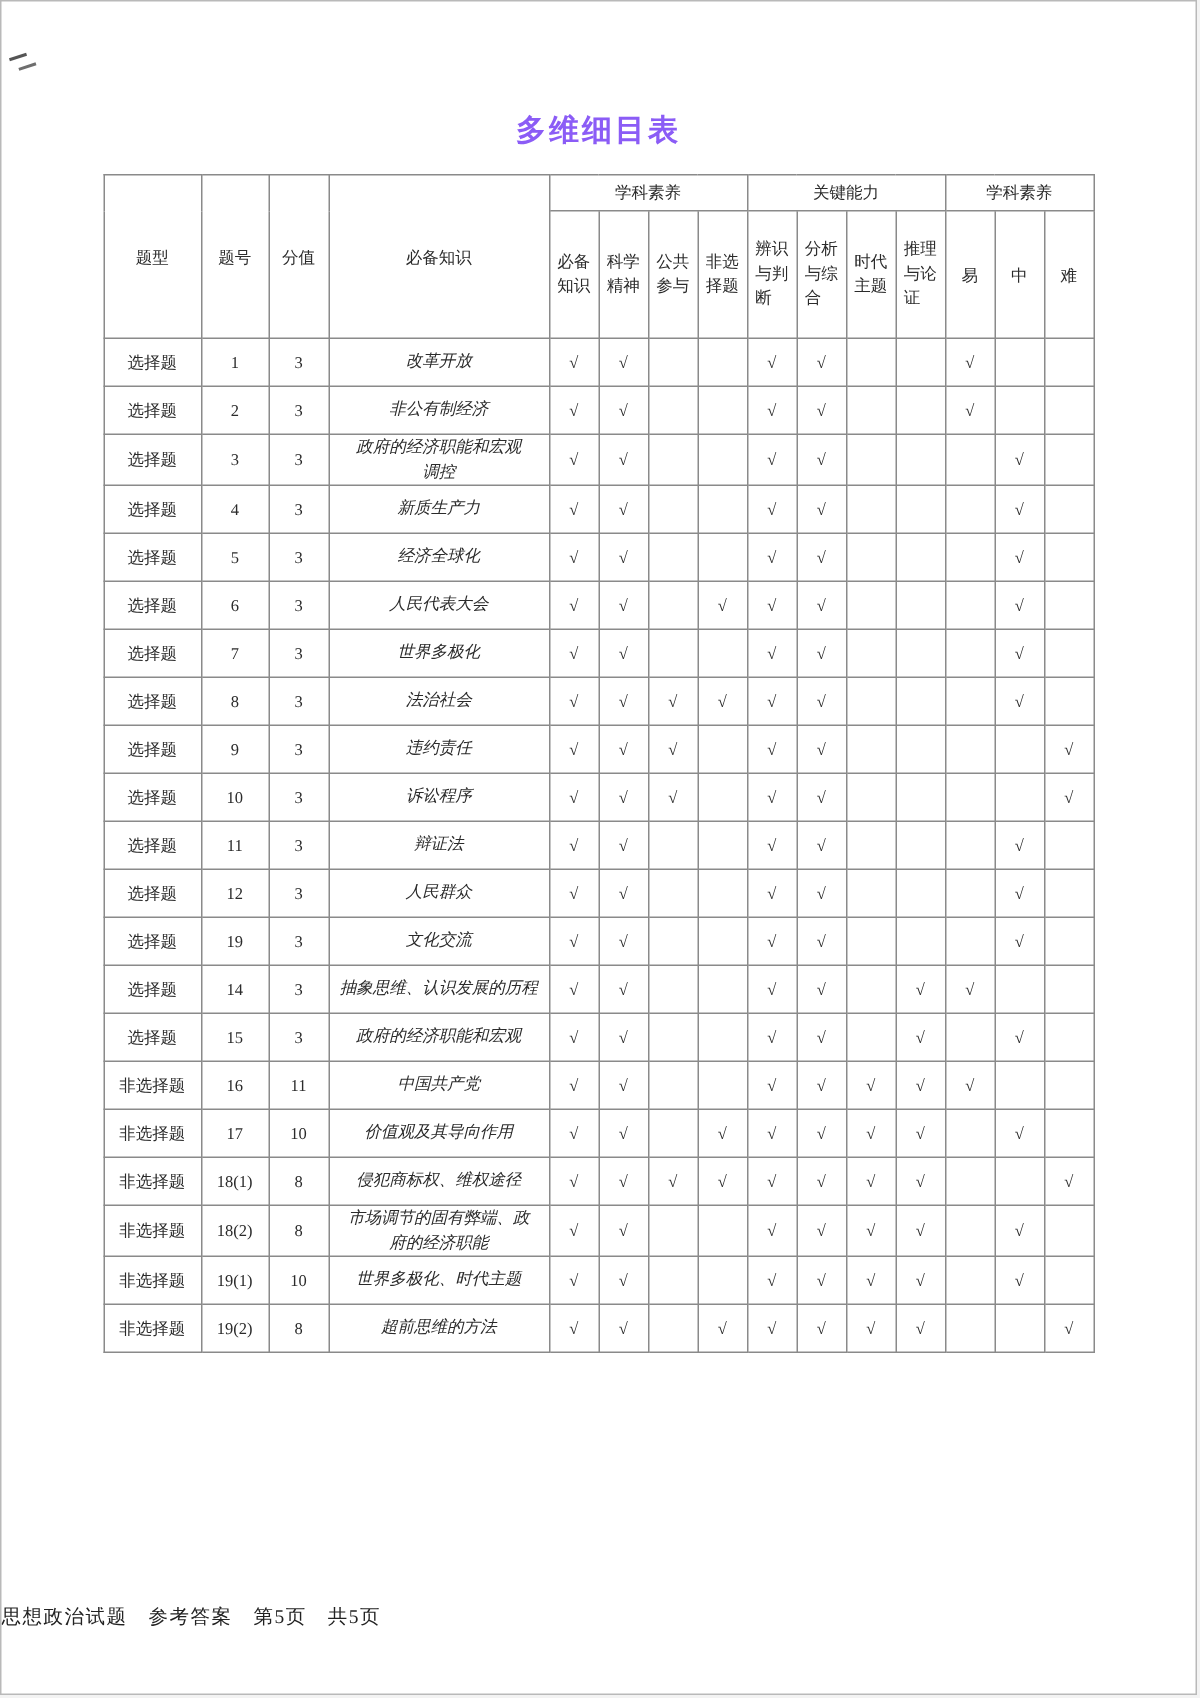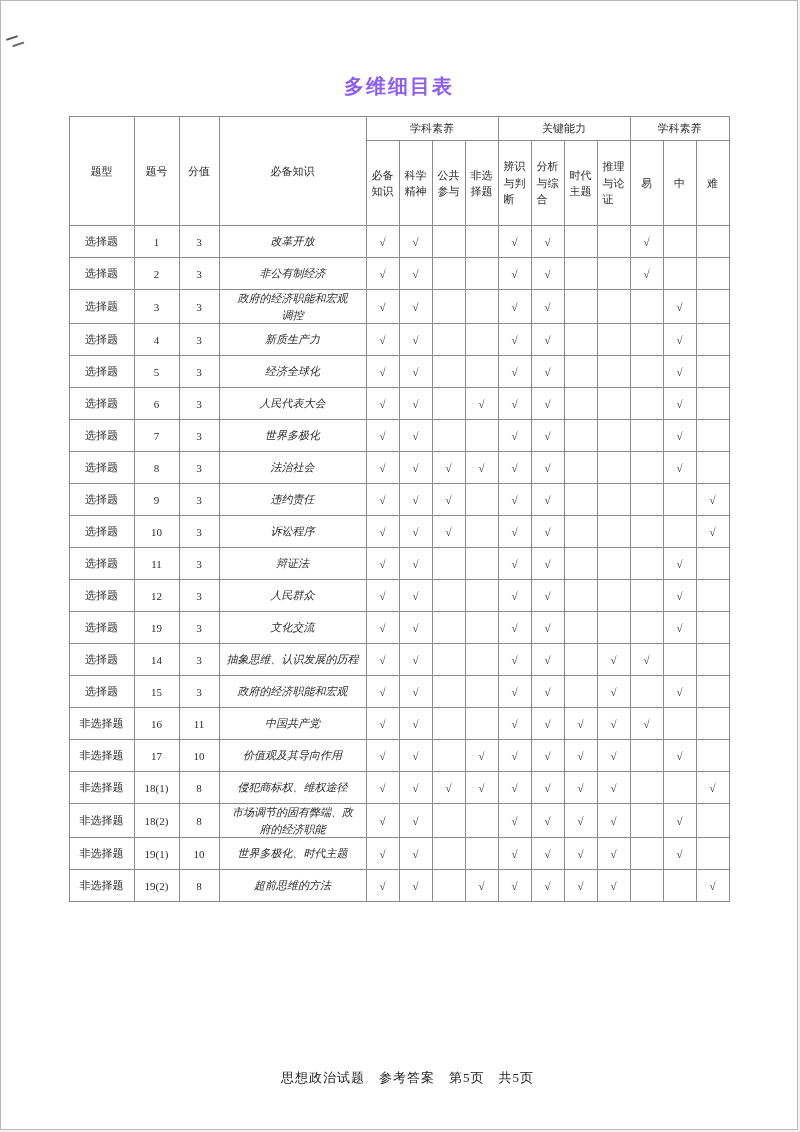--- a/index.html
+++ b/index.html
@@ -63,22 +63,22 @@
     white-space:pre-line;
     line-height:1.5;
     font-style:italic;
   }
   td.c-check {
     font-size:13px;
     color:#3d3d3d;
   }
   .footer {
     position:absolute;
-    left:17px; right:0; bottom:42px;
-    text-align:center;
+    left:0; right:0; bottom:42px;
+    text-align:left;
     font-size:13px;
     letter-spacing:1px;
     color:#222;
   }
 </style>
 </head>
 <body>
 
 <div class="page">
   <div class="scan-mark"></div>

